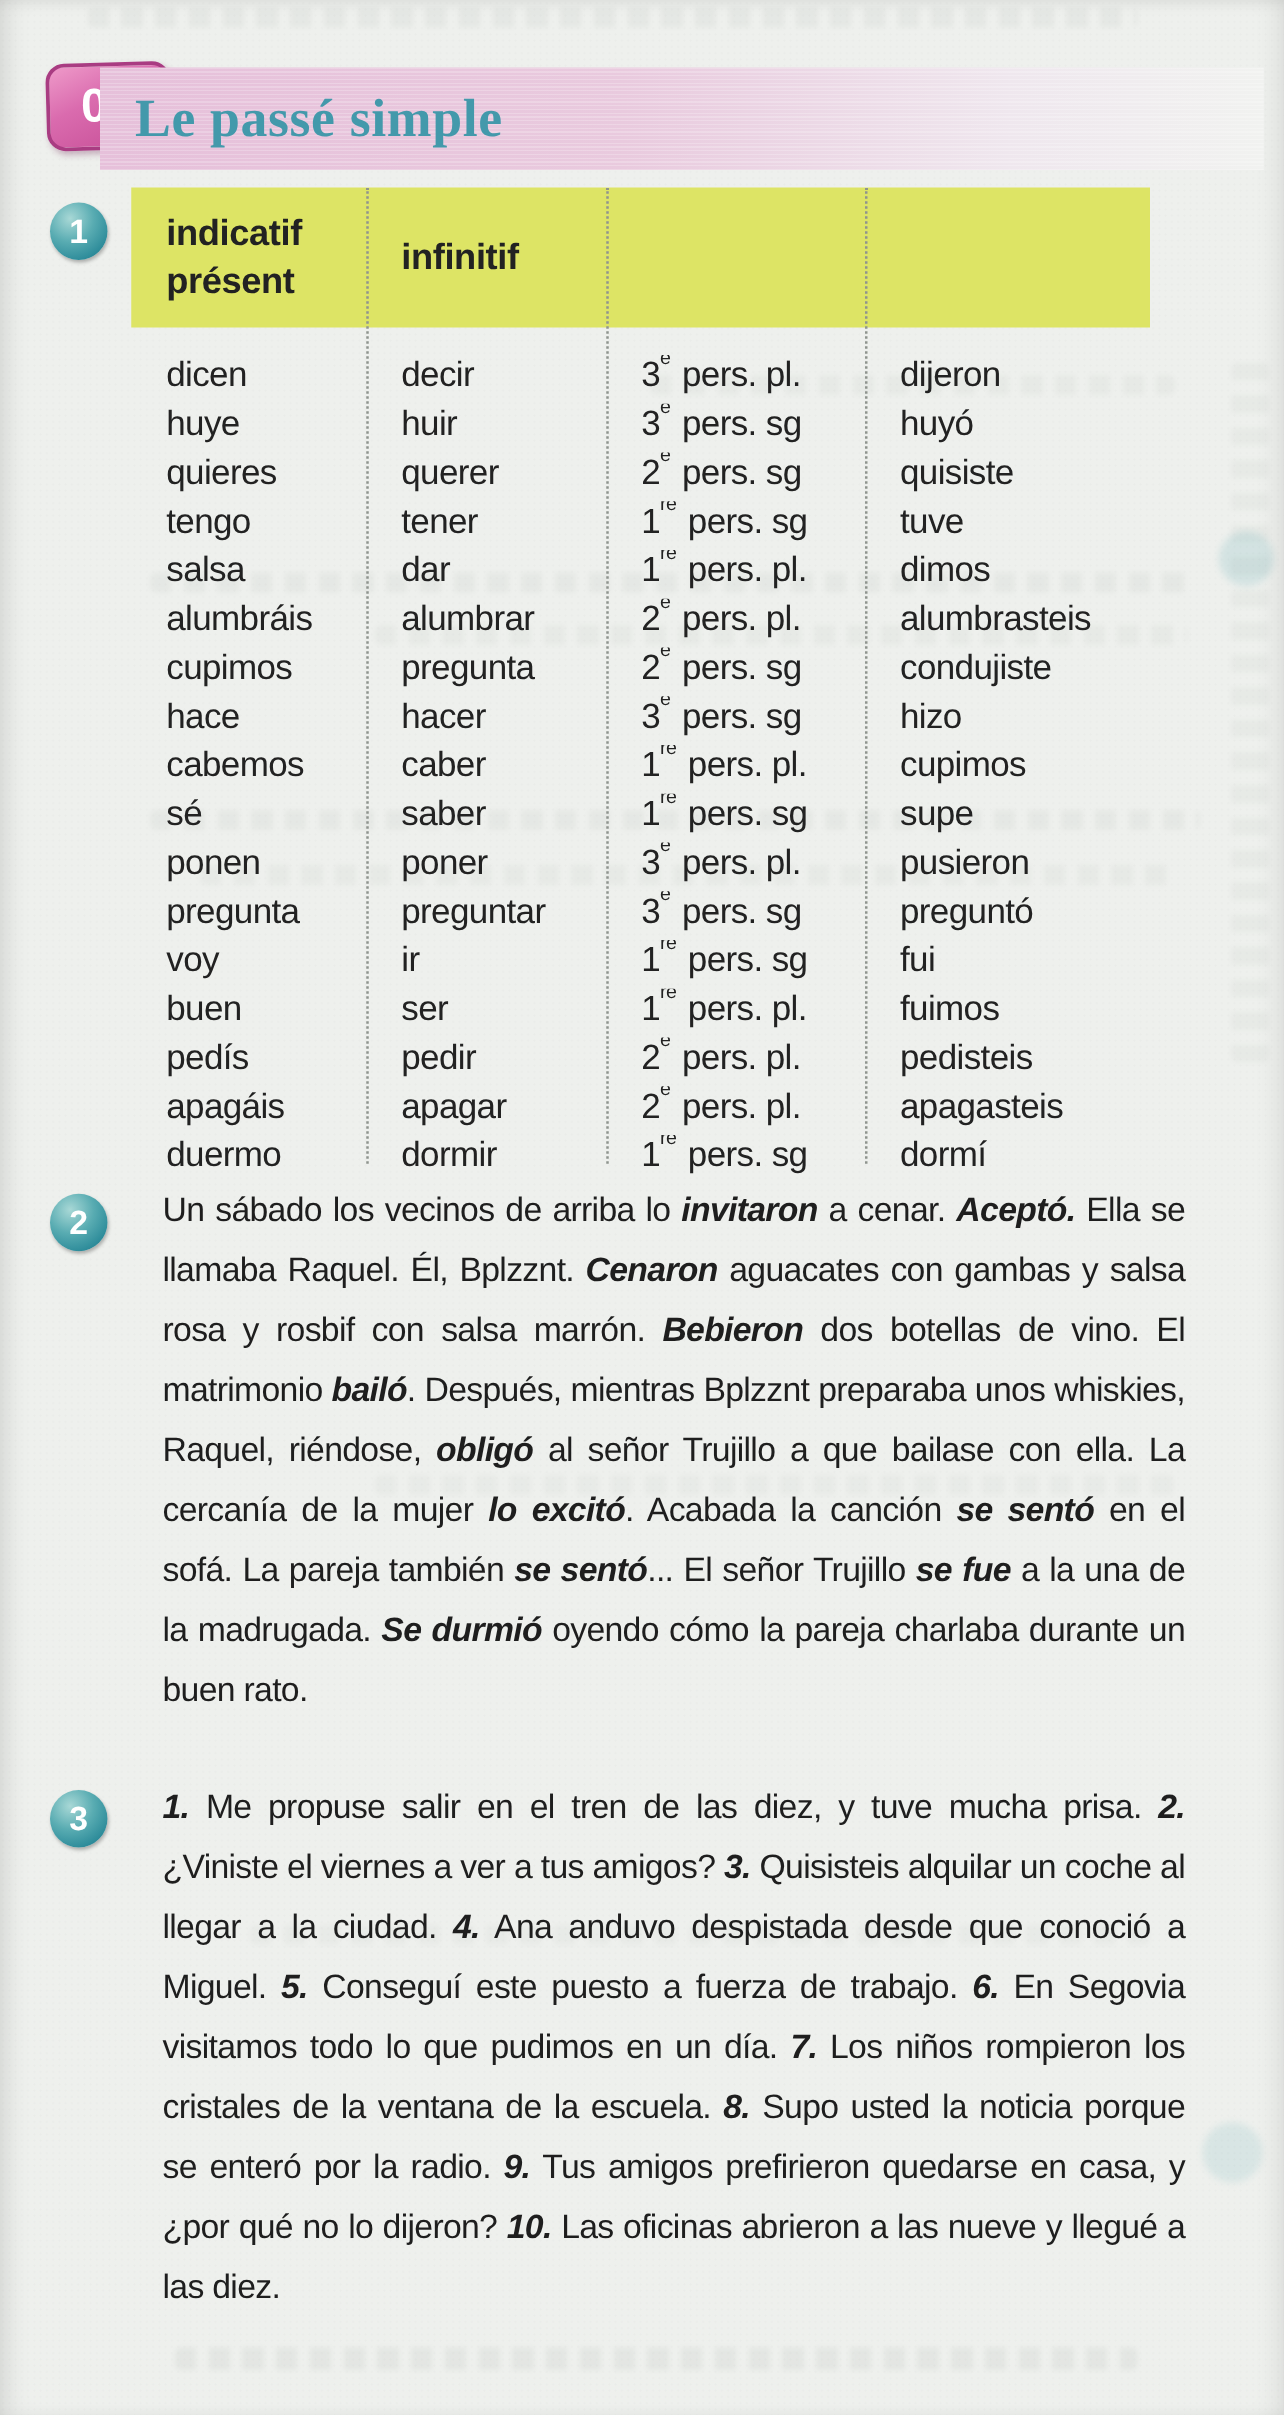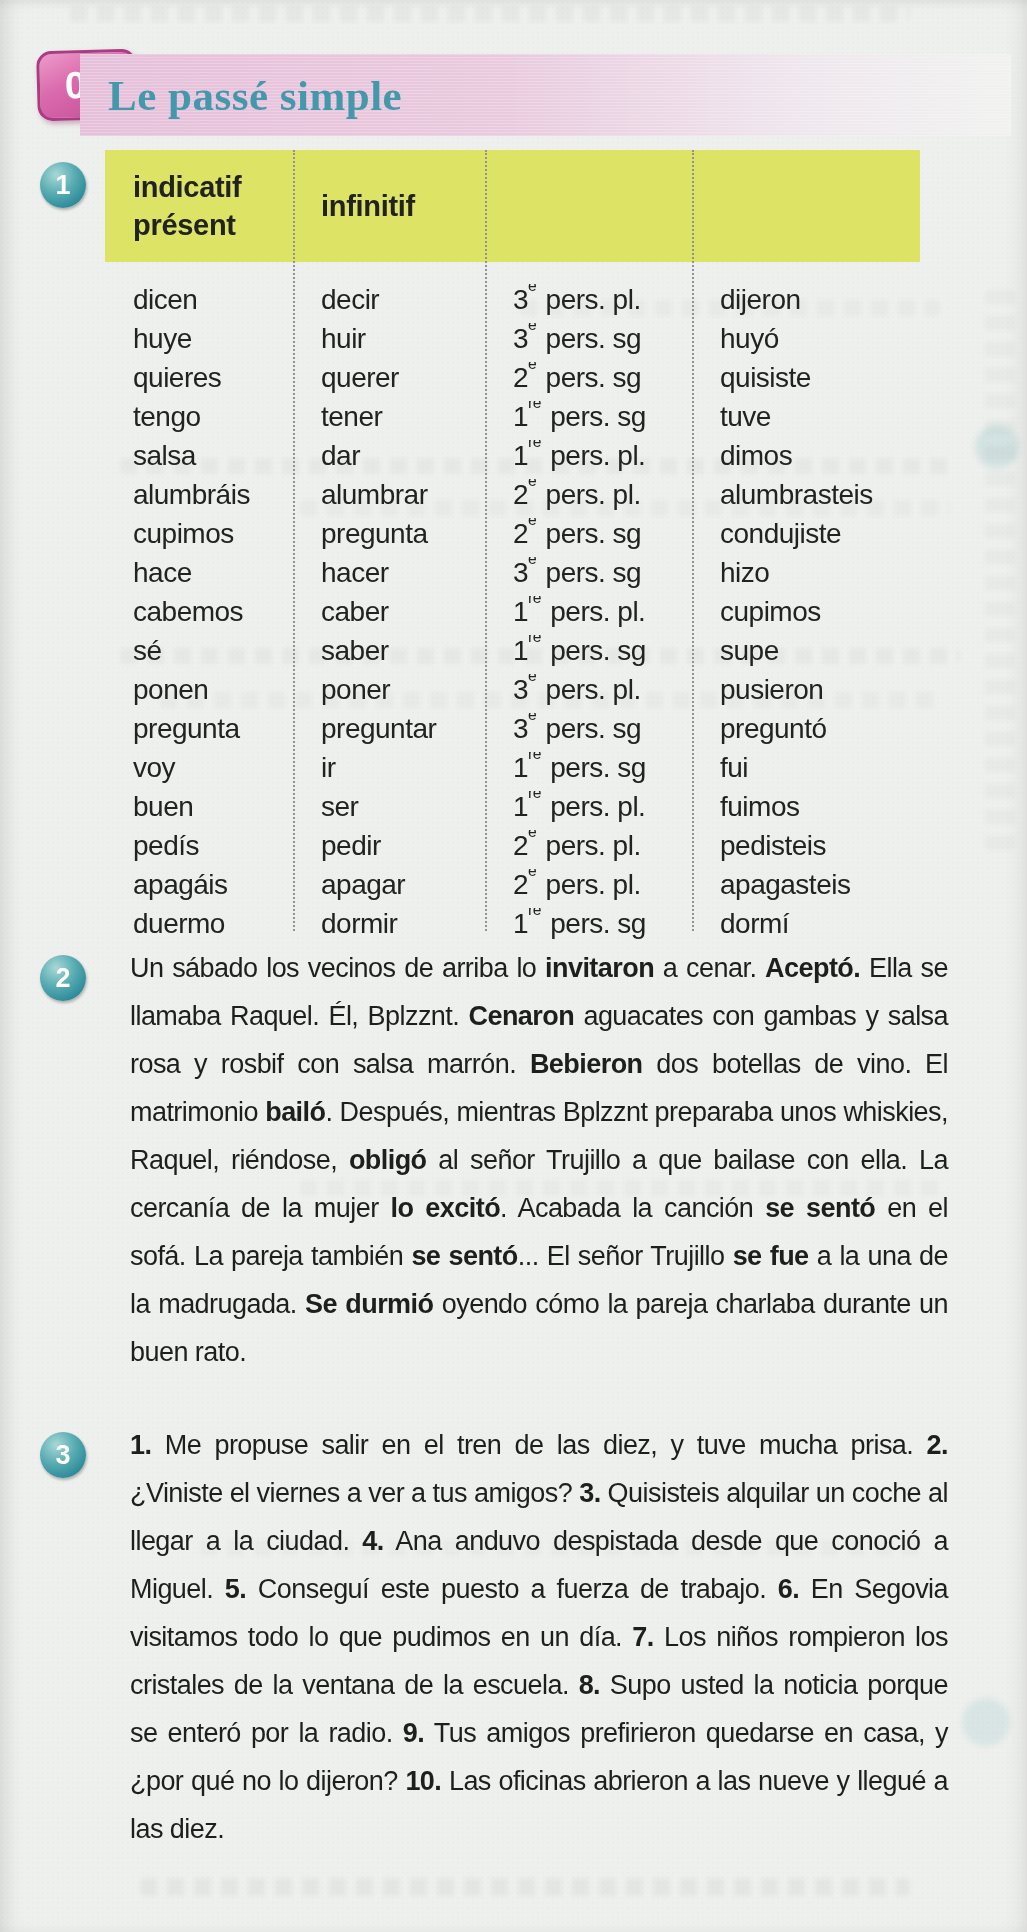--- a/index.html
+++ b/index.html
@@ -102,21 +102,21 @@
   .ex-text {
     position:absolute; left:130px; width:818px;
     margin:0;
     font-size:27px; line-height:48px;
     letter-spacing:-.55px;
     text-align:justify;
     color:#1e1e1e;
   }
   #ex2-text { top:944px; }
   #ex3-text { top:1421px; }
-  .ex-text b { font-weight:bold; }
+  .ex-text b { font-weight:bold;font-style:italic; }
 
   
   .ghost {
     position:absolute; pointer-events:none;
     filter:blur(2px); border-radius:5px;
     background:repeating-linear-gradient(90deg, rgba(108,120,112,.85) 0 17px, rgba(108,120,112,0) 17px 27px);
     opacity:.08;
   }
   .ghost.v {
     background:repeating-linear-gradient(0deg, rgba(108,120,112,.85) 0 14px, rgba(108,120,112,0) 14px 26px);

